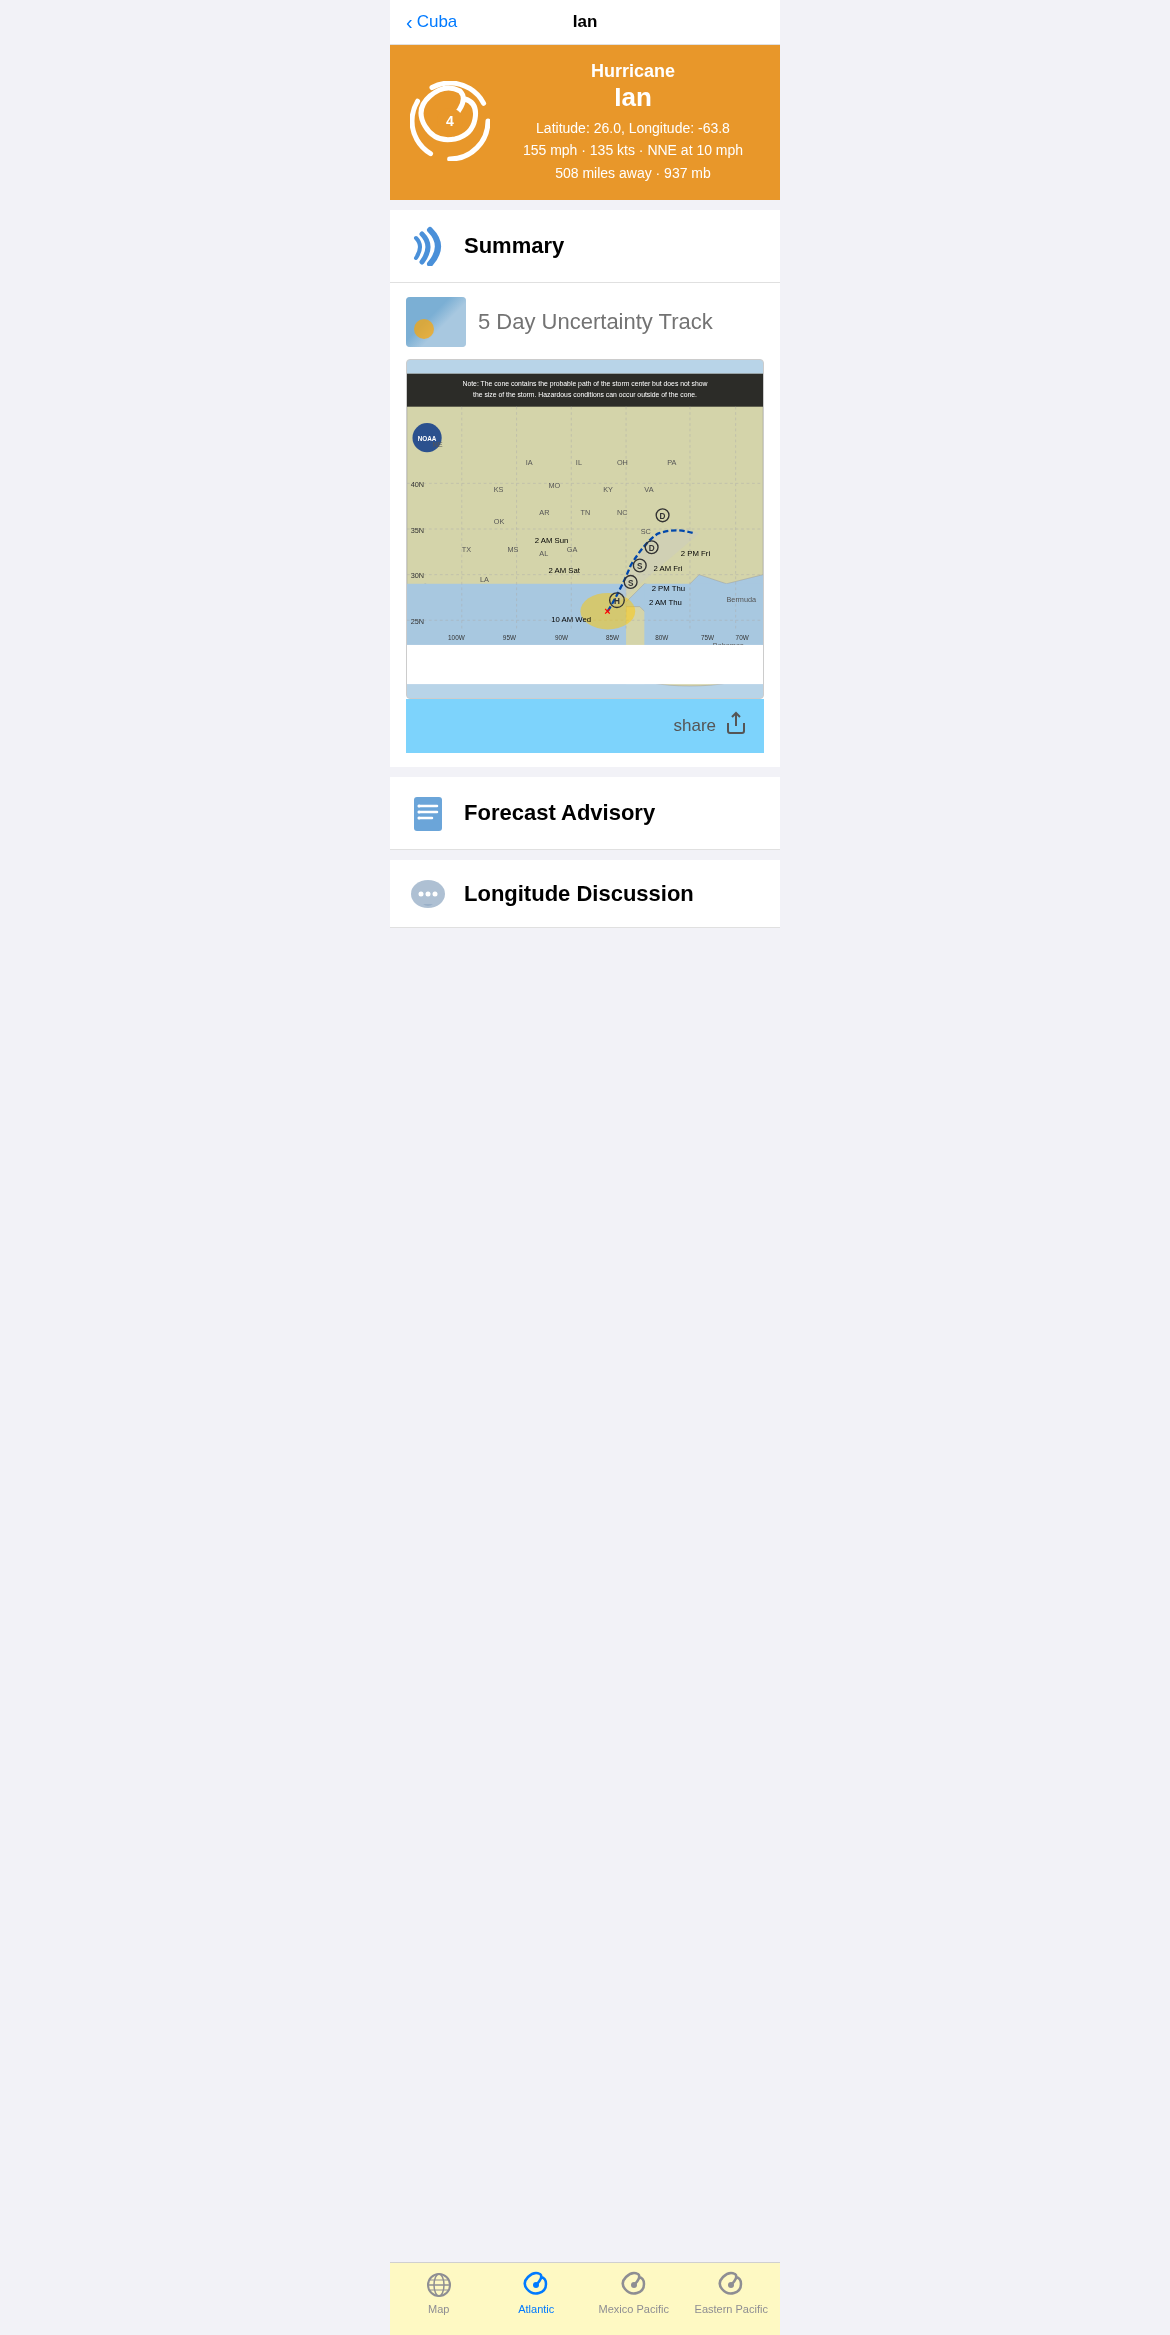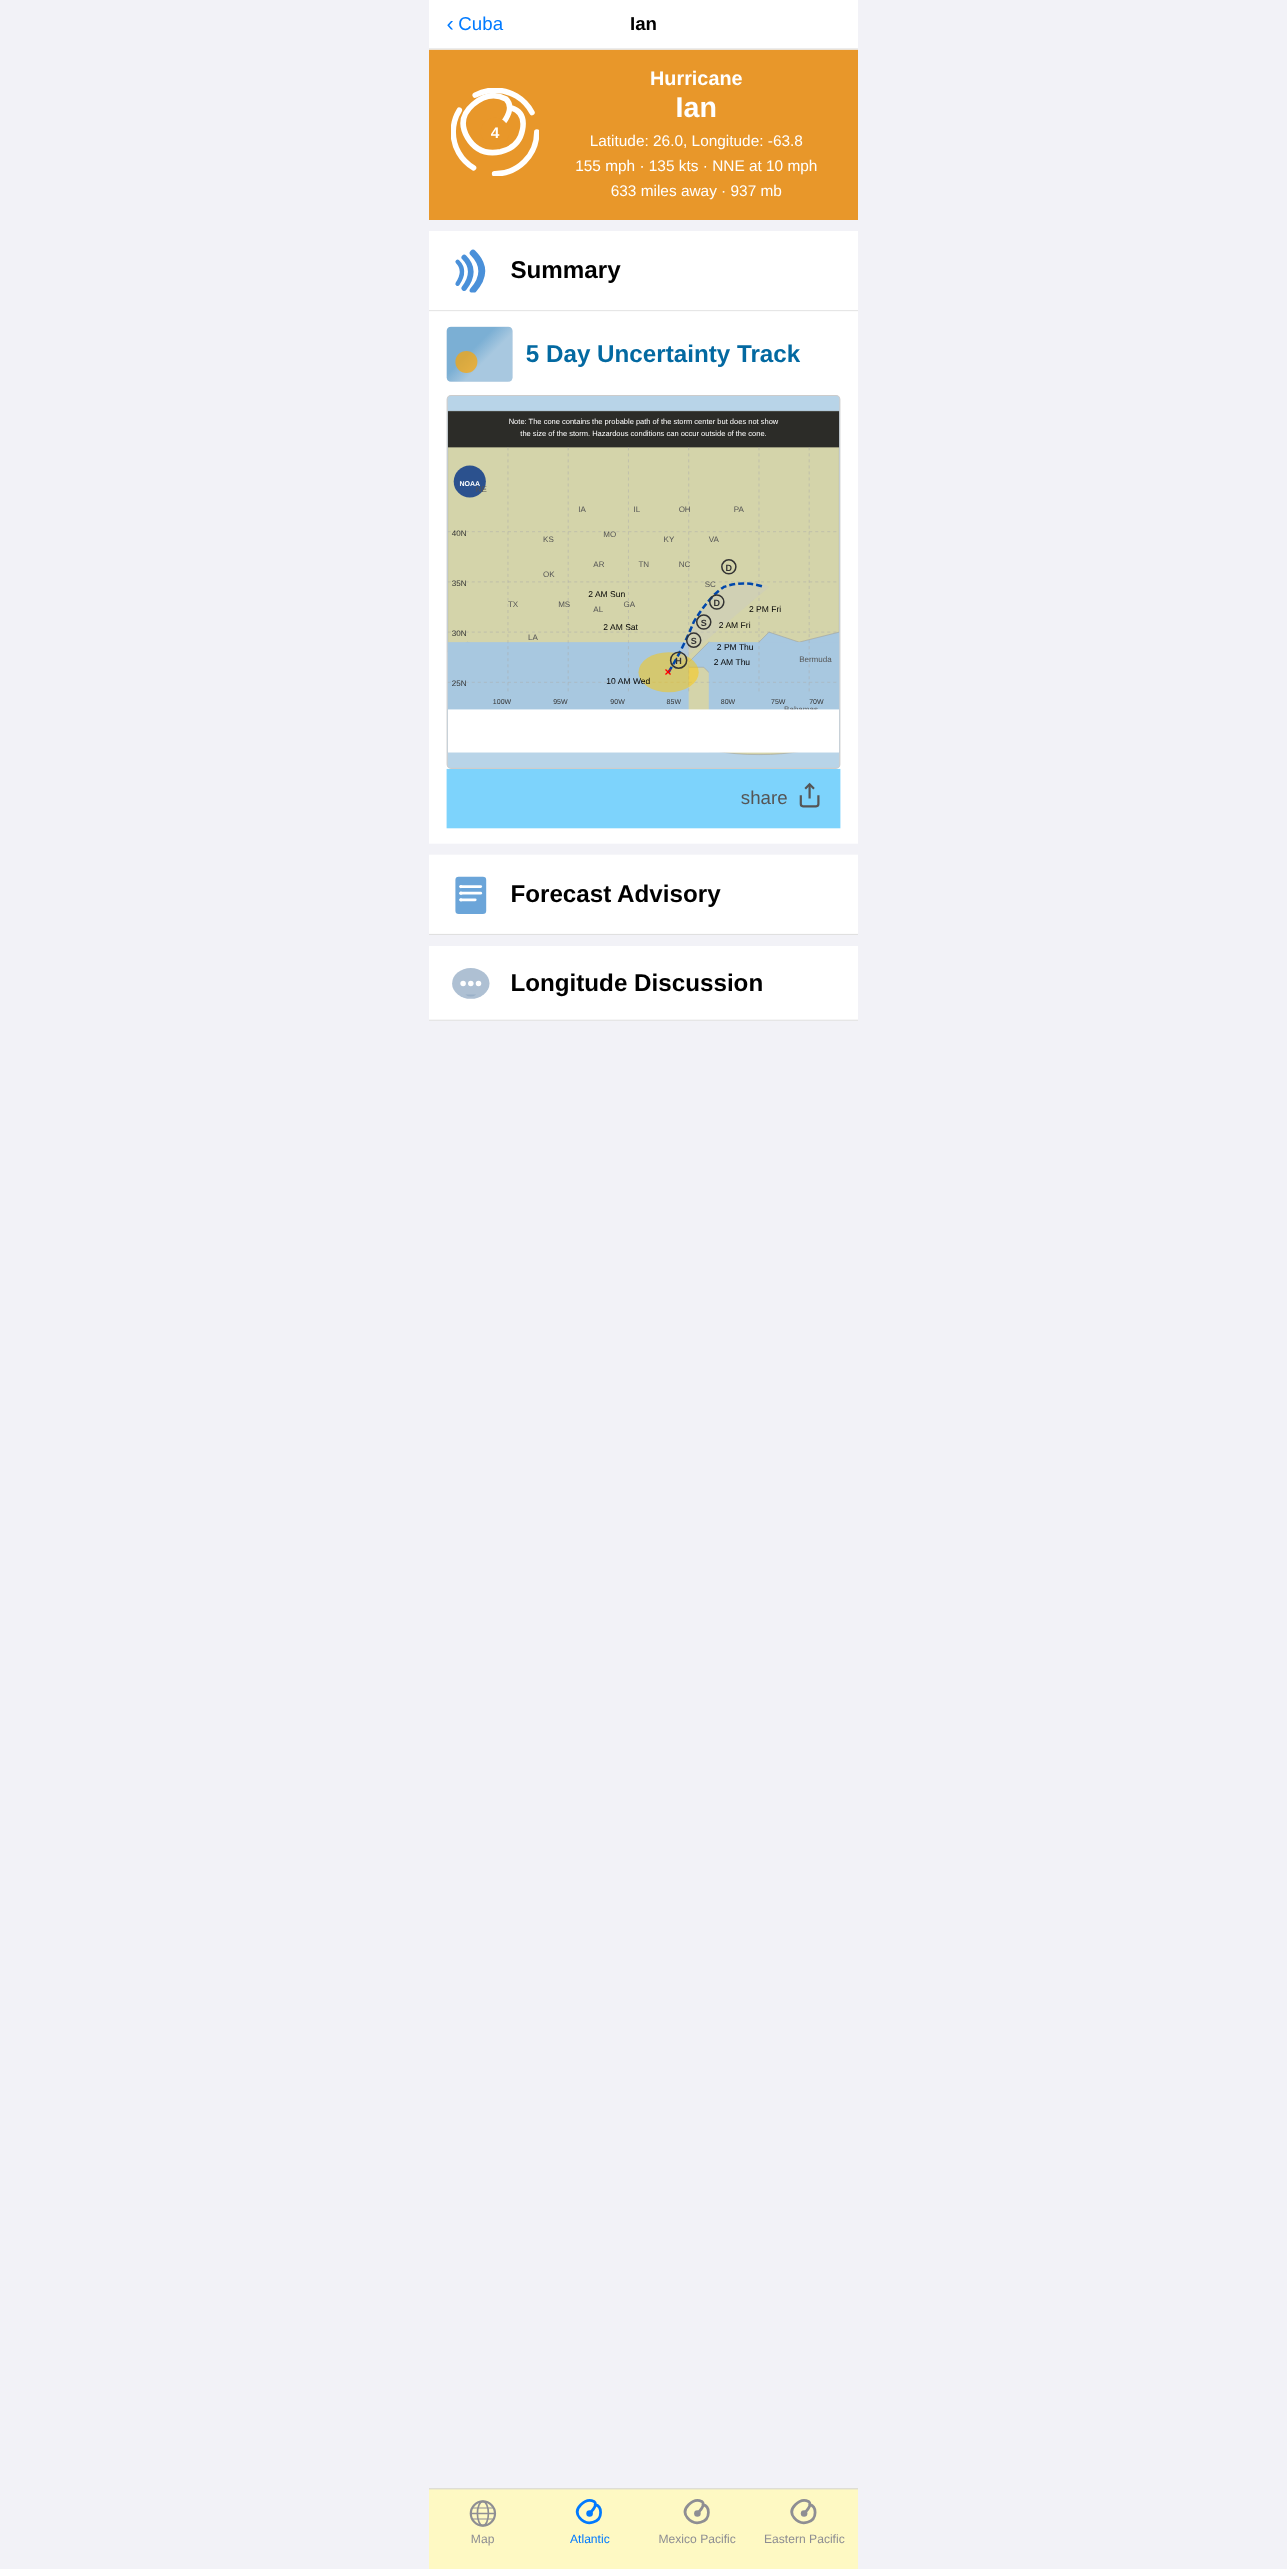--- a/index.html
+++ b/index.html
@@ -116,22 +116,22 @@
       width: 60px;
       height: 50px;
       background: #c8d8e8;
       border-radius: 4px;
       overflow: hidden;
       flex-shrink: 0;
       position: relative;
     }
     .card-title {
       font-size: 22px;
-      font-weight: 700;
-      color: #0369a1;
+      font-weight: 400;
+      color: #737373;
     }
 
     
     .track-map-container {
       border: 1px solid #ccc;
       border-radius: 4px;
       overflow: hidden;
       background: #b8d4e8;
       position: relative;
       width: 100%;
@@ -248,21 +248,21 @@
       <circle cx="40" cy="40" r="13" fill="#e8972a"></circle>
       <text x="40" y="45" text-anchor="middle" fill="white" font-size="14" font-weight="bold">4</text>
     </svg>
   </div>
   <div class="hurricane-banner-info">
     <div class="hurricane-type">Hurricane</div>
     <div class="hurricane-name">Ian</div>
     <div class="hurricane-details">
       <div>Latitude: 26.0, Longitude: -63.8</div>
       <div>155 mph · 135 kts · NNE at 10 mph</div>
-      <div>633 miles away · 937 mb</div>
+      <div>508 miles away · 937 mb</div>
     </div>
   </div>
 </div>
 
 <div class="section-row">
   <div class="section-icon">
     <svg width="40" height="40" viewBox="0 0 40 40">
       <path d="M8 32 Q16 20 8 12" fill="none" stroke="#4a90d9" stroke-width="4" stroke-linecap="round"></path>
       <path d="M14 36 Q26 20 14 8" fill="none" stroke="#4a90d9" stroke-width="5" stroke-linecap="round"></path>
       <path d="M22 38 Q38 20 22 4" fill="none" stroke="#4a90d9" stroke-width="6" stroke-linecap="round"></path>

